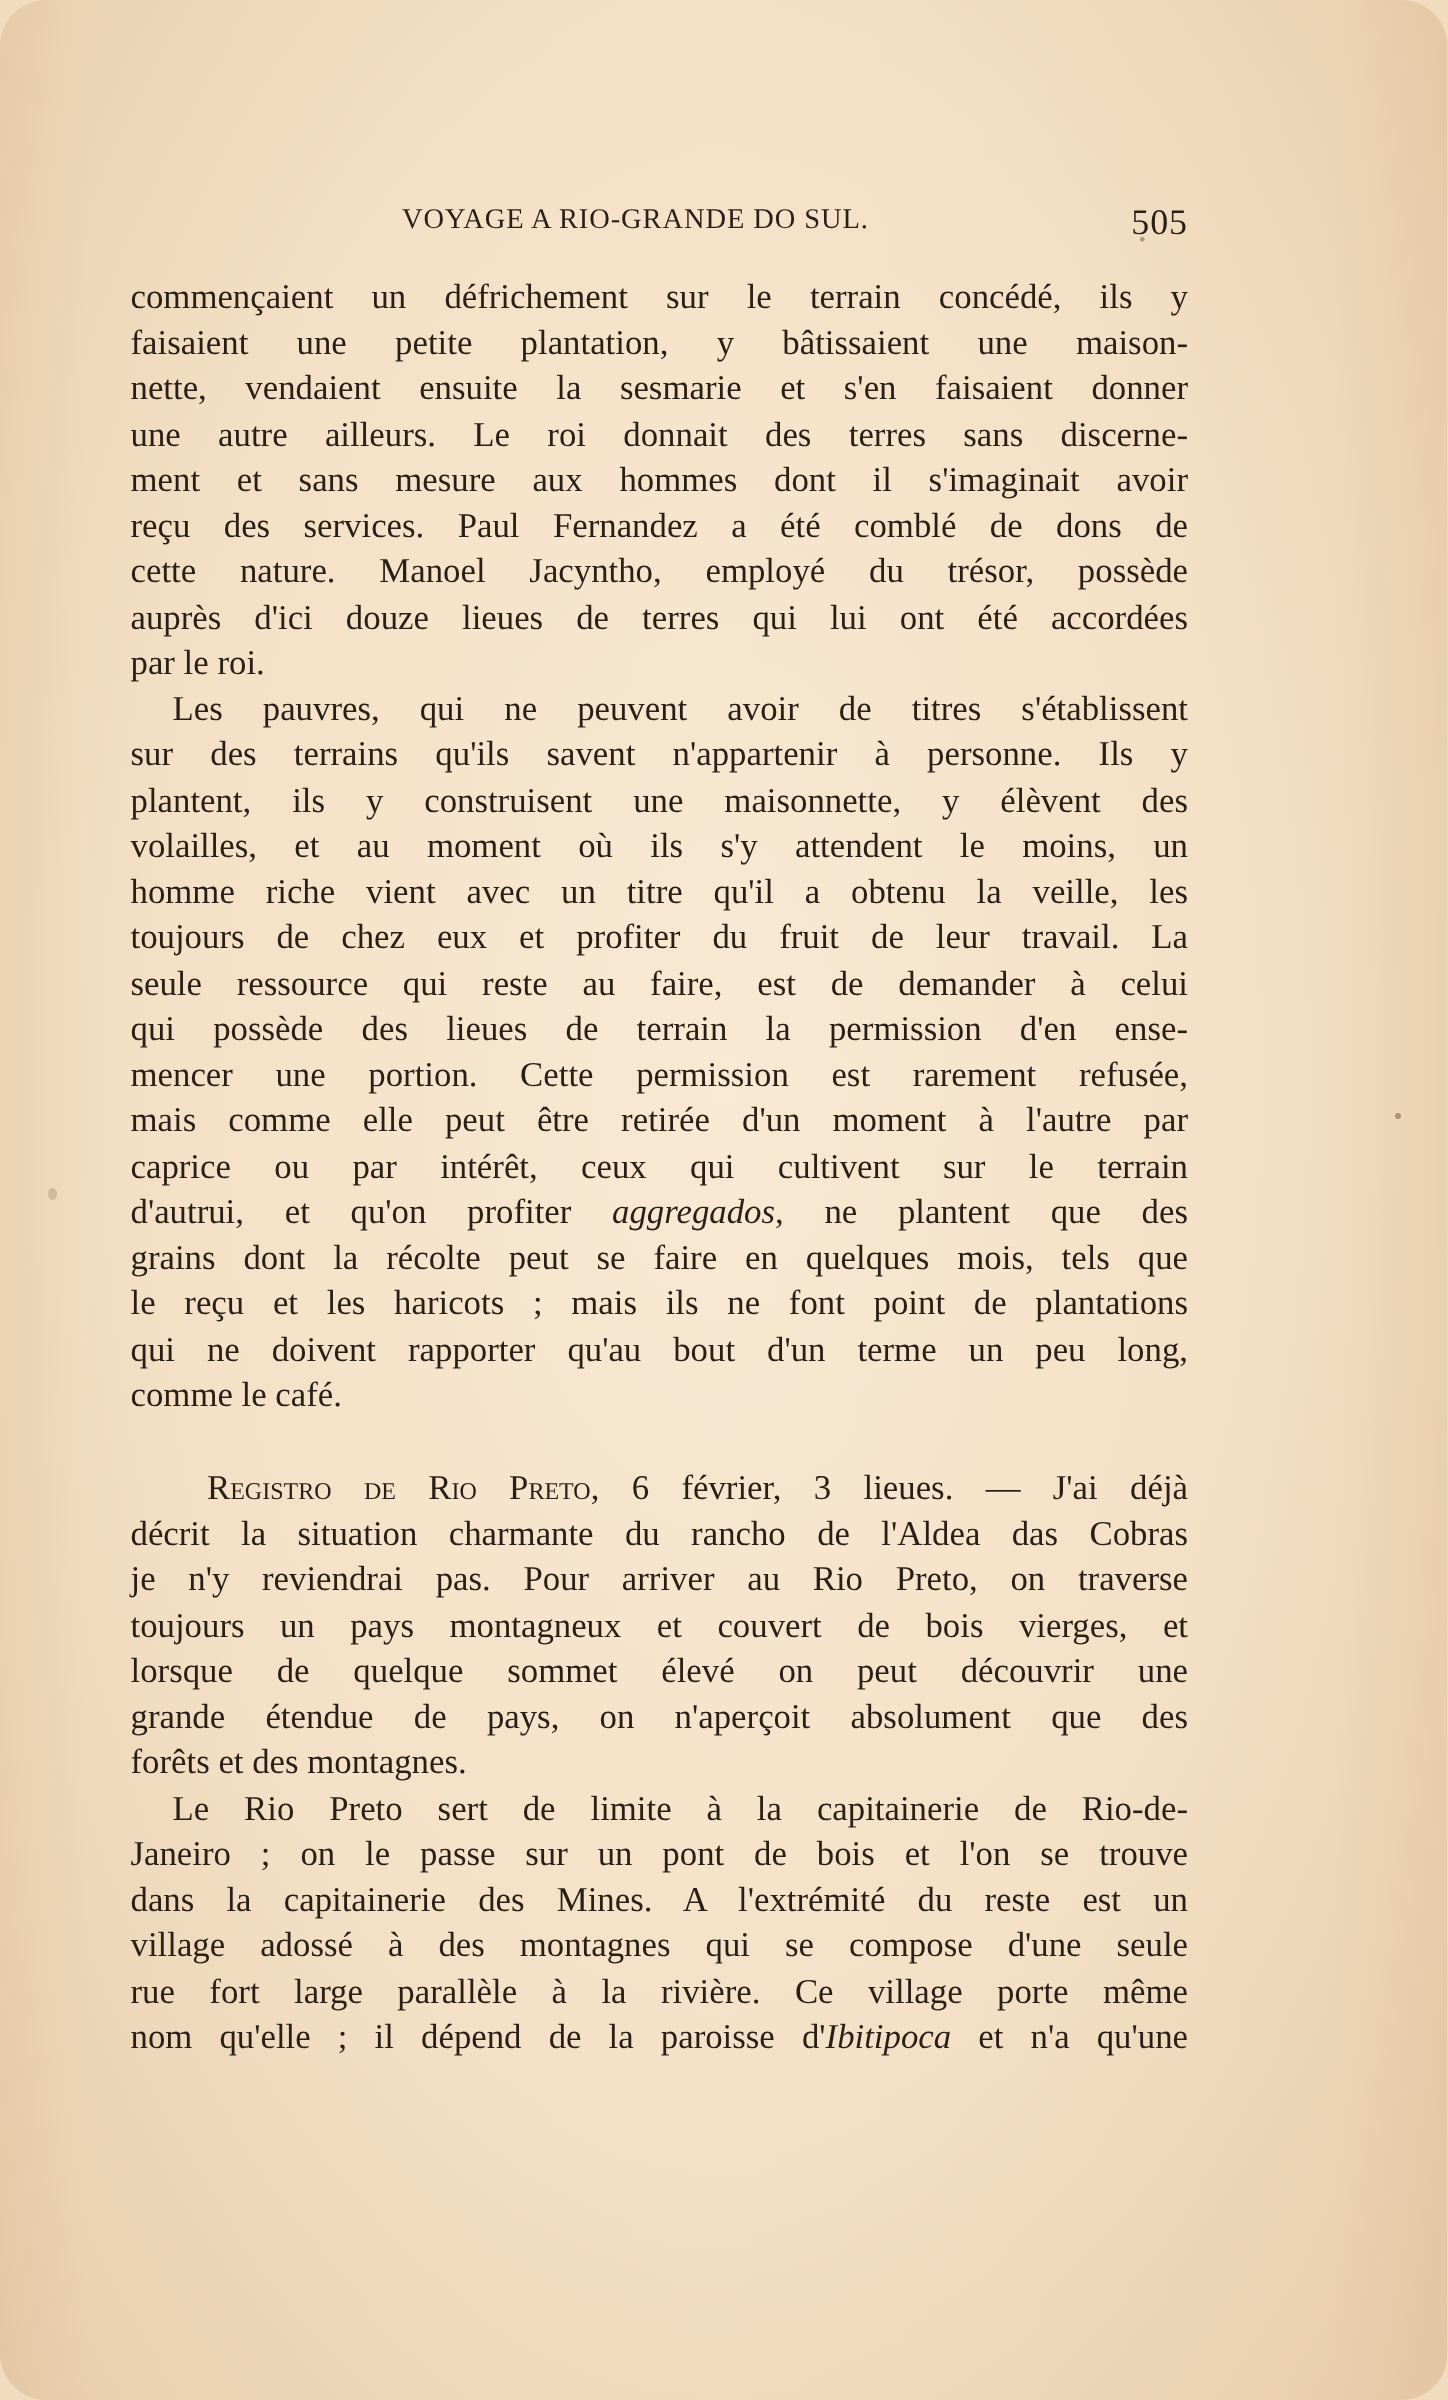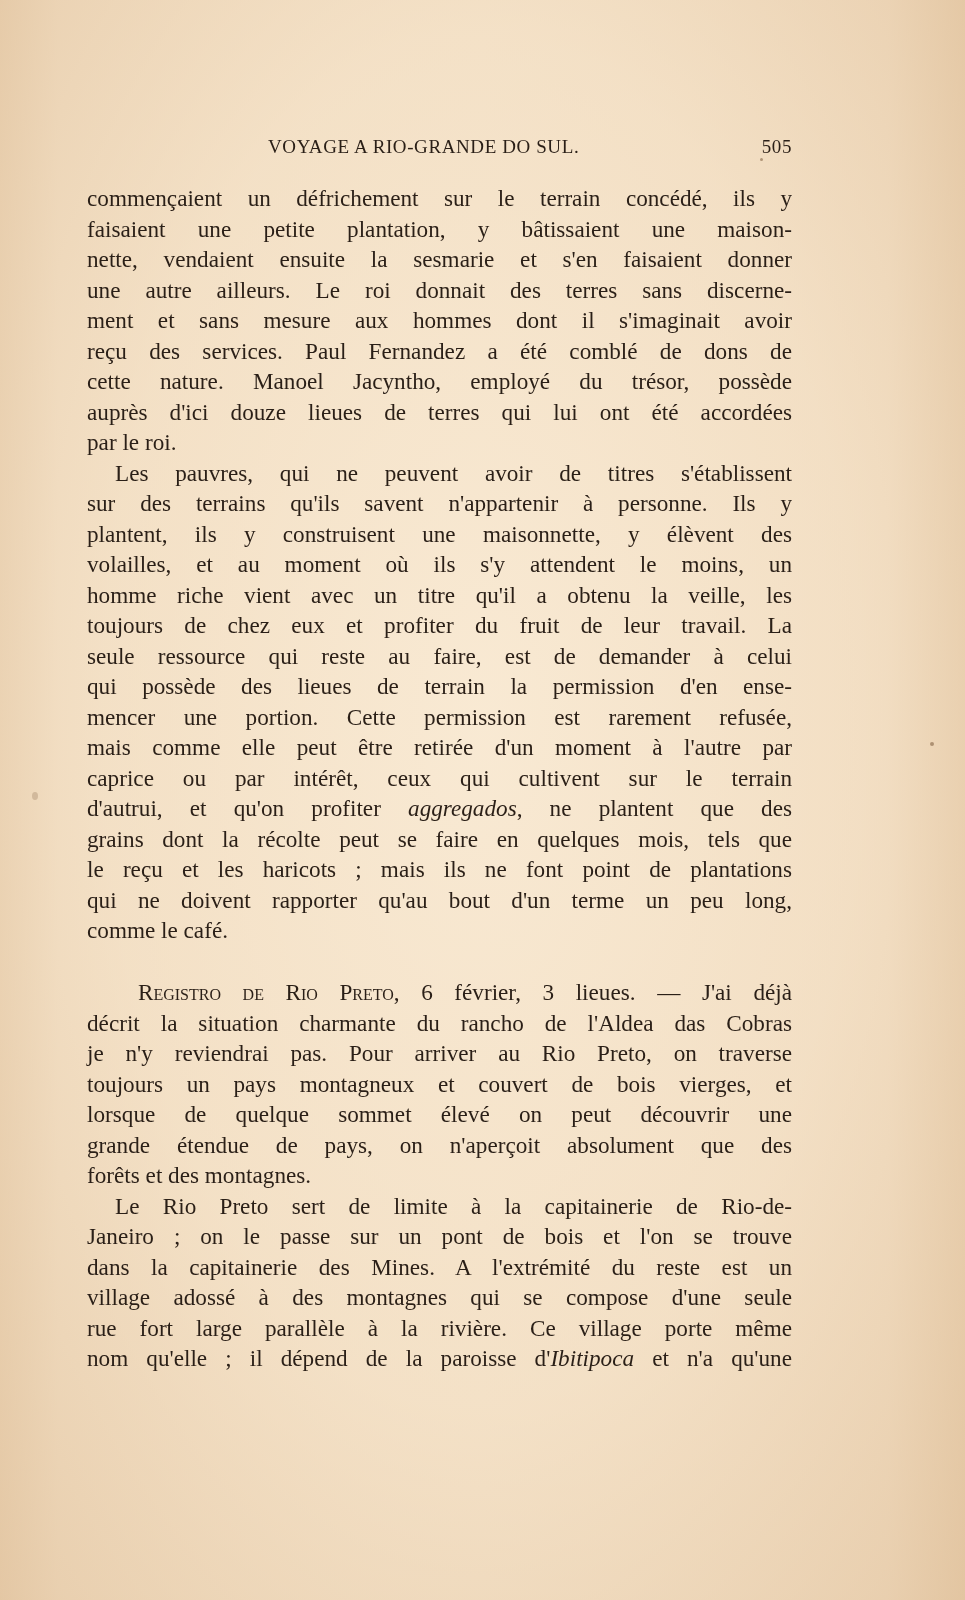--- a/index.html
+++ b/index.html
@@ -7,28 +7,29 @@
       width: 965px; height: 1600px; overflow: hidden;
       background: #f1dcc0;
       font-family: "Liberation Serif", "DejaVu Serif", serif;
       color: #2a1f17;
     }
     .page {
       position: relative; width: 965px; height: 1600px;
       background:
         radial-gradient(ellipse at 50% 45%, rgba(249,234,212,0.9) 0%, rgba(243,223,196,0.6) 55%, rgba(226,196,160,0.7) 100%),
         linear-gradient(90deg, #e8cfae 0%, #f4e2c8 6%, #f5e4cb 50%, #f2dec3 92%, #e4c8a4 100%);
+      border-radius: 31px;
     }
     .spot { position:absolute; border-radius:50%; background:#7a5a3a; opacity:.55; }
     .header {
       position: absolute; top: 136px; left: 268px; width: 524px; height: 26px;
       font-size: 19px; letter-spacing: 0.6px;
     }
     .header .title { position: absolute; left: 0; top: 0; }
-    .header .pageno { position: absolute; right: 0; top: 0; font-size: 19px; }
+    .header .pageno { position: absolute; right: 0; top: 0; font-size: 24px; }
     .line {
       position: absolute; left: 87px; width: 705px; height: 30px;
       font-size: 23.2px; line-height: 30px; white-space: nowrap;
       text-align: justify; text-align-last: justify;
     }
     .line.last { text-align-last: left; }
     .line.indent { left: 115px; width: 677px; }
     .sc { font-variant: small-caps; margin-left: 23px; }
     em { }
   </style>

